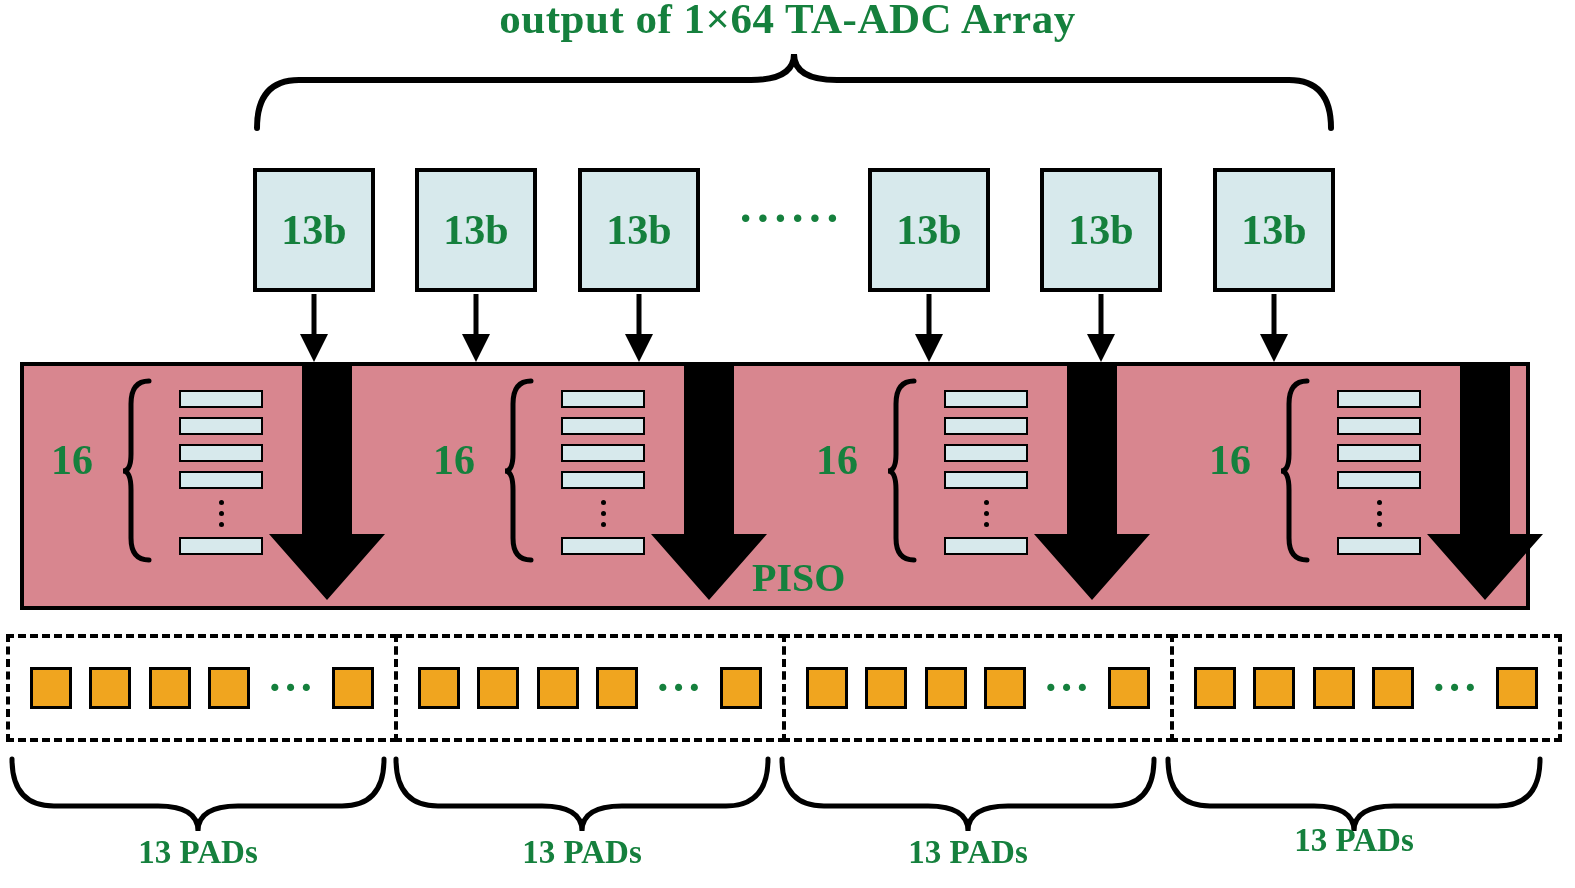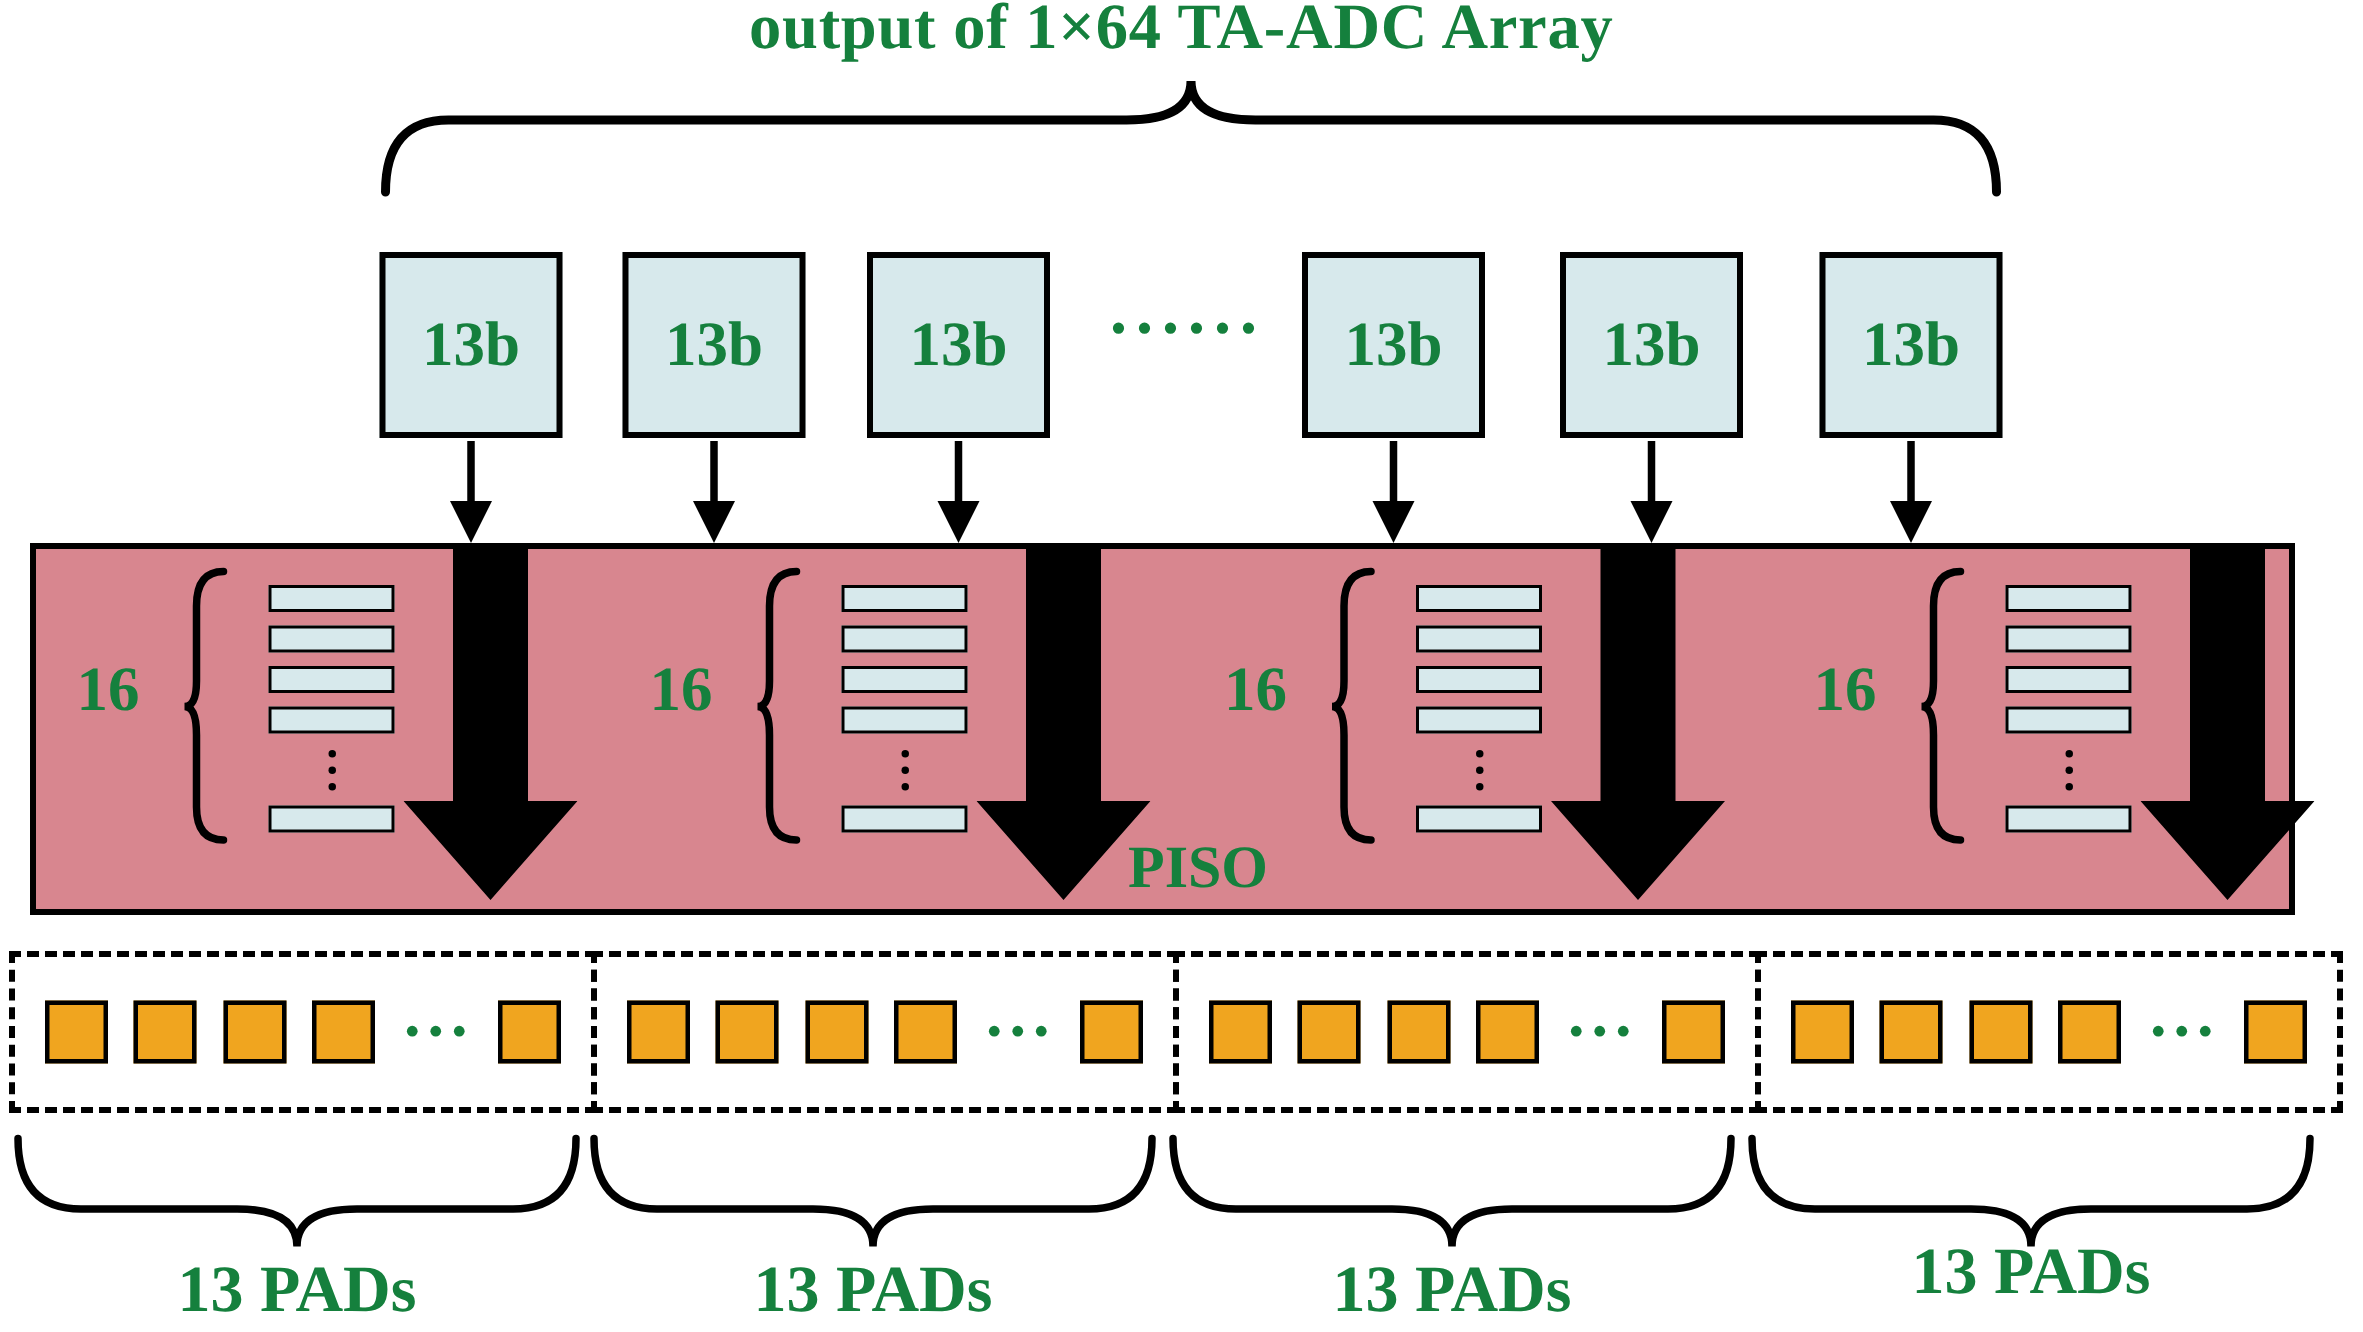--- a/index.html
+++ b/index.html
@@ -55,21 +55,21 @@
   .pad-section.first { margin-left:0; }
   .pad-square {
     width:42px; height:42px; box-sizing:border-box;
     background:var(--pad-fill,#f0a51f); border:3px solid #000;
   }
   .pad-ellipsis { font-size:44px; font-weight:bold; letter-spacing:1px; line-height:1; }
   .bottom-brace { position:absolute; top:756px; }
   .bb1{left:8px;} .bb2{left:392px;} .bb3{left:778px;} .bb4{left:1164px;}
   .pad-label {
     position:absolute; top:834px; width:380px; text-align:center;
-    font-size:44px; font-weight:bold;
+    font-size:33px; font-weight:bold;
   }
   .pl1{left:8px;} .pl2{left:392px;} .pl3{left:778px;} .pl4{left:1164px; top:822px;}
   svg { display:block; }
 </style>
 </head>
 <body>
 
 <div id="canvas">
 
   <div class="title">output of 1×64 TA-ADC Array</div>

